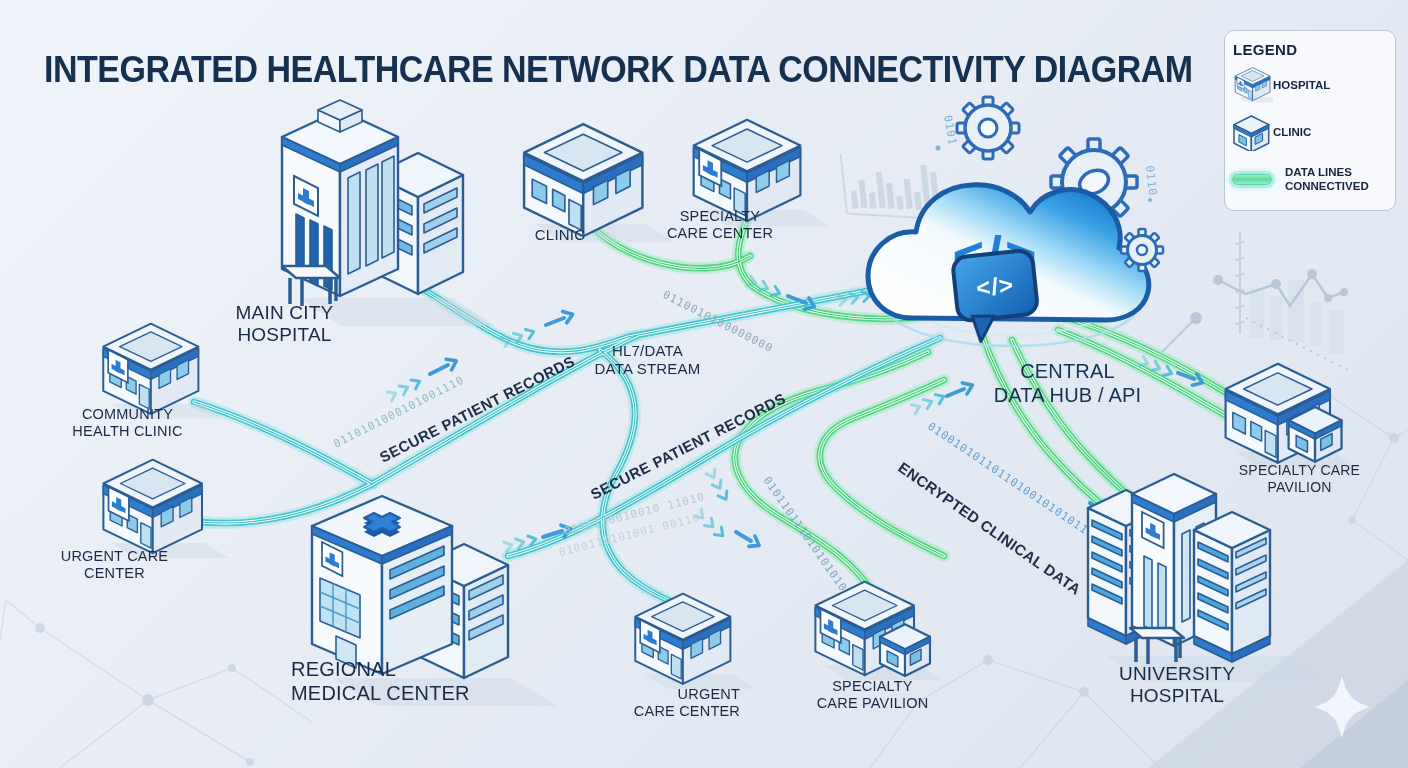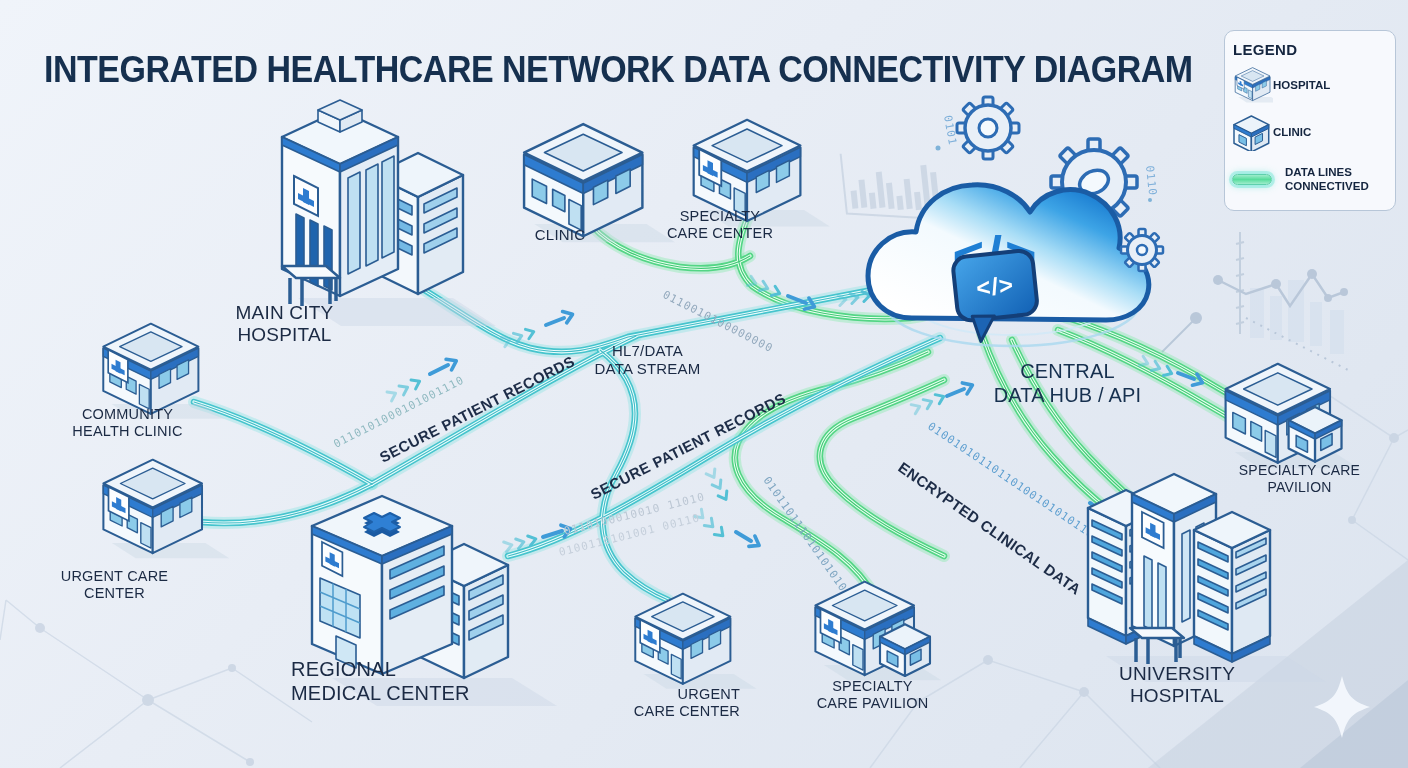--- a/index.html
+++ b/index.html
@@ -521,21 +521,21 @@
   </div>
 </div>
 
 <div class="fac-label" style="left:212px;top:302px;width:145px;font-size:19px;">MAIN CITY
 HOSPITAL</div>
 <div class="fac-label" style="left:505px;top:226px;width:110px;font-size:15px;">CLINIC</div>
 <div class="fac-label" style="left:655px;top:208px;width:130px;font-size:14.5px;">SPECIALTY
 CARE CENTER</div>
 <div class="fac-label" style="left:50px;top:406px;width:155px;font-size:14.5px;text-align:center;">COMMUNITY
 HEALTH CLINIC</div>
-<div class="fac-label" style="left:52px;top:568px;width:125px;font-size:14.5px;">URGENT CARE
+<div class="fac-label" style="left:52px;top:548px;width:125px;font-size:14.5px;">URGENT CARE
 CENTER</div>
 <div class="fac-label" style="left:274px;top:658px;width:260px;font-size:20px;text-align:left;margin-left:17px;">REGIONAL
 MEDICAL CENTER</div>
 <div class="fac-label" style="left:605px;top:686px;width:135px;font-size:14.5px;text-align:right;">URGENT
 CARE CENTER</div>
 <div class="fac-label" style="left:800px;top:678px;width:145px;font-size:14.5px;">SPECIALTY
 CARE PAVILION</div>
 <div class="fac-label" style="left:1092px;top:663px;width:170px;font-size:19px;">UNIVERSITY
 HOSPITAL</div>
 <div class="fac-label" style="left:975px;top:360px;width:185px;font-size:20px;color:#16304f;">CENTRAL

